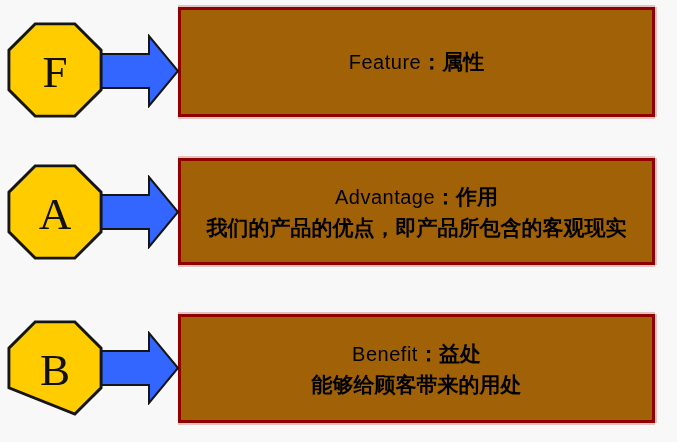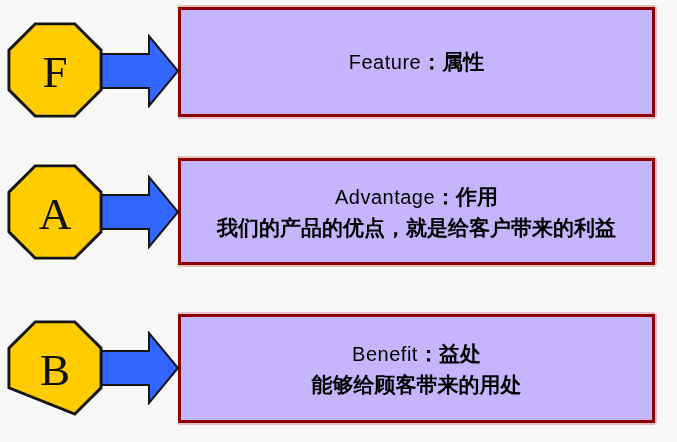--- a/index.html
+++ b/index.html
@@ -61,21 +61,21 @@
     stroke-linejoin: miter;
   }
 
   .box {
     position: absolute;
     left: 178px;
     top: 0;
     width: 477px;
     box-sizing: border-box;
     border: 3px solid #900000;
-    background: #c4b5fd;
+    background: #a16207;
     box-shadow: 2px 0 0 #e3c2c2, 0 2px 0 #e3c2c2, 0 -2px 0 #e3c2c2;
     display: flex;
     flex-direction: column;
     align-items: center;
     justify-content: center;
     z-index: 1;
   }
   .row1 .box { height: 110px; }
   .row2 .box { height: 107px; justify-content: center; }
   .row3 .box { height: 109px; align-items: center; }
@@ -125,21 +125,21 @@
       <polygon points="1,20 50,20 50,2 79,37 50,72 50,54 1,54" fill="#3366FF"></polygon>
     </svg>
     <svg class="octagon" viewBox="0 0 100 100">
       <polygon points="29.3,2 70.7,2 98,29.3 98,70.7 70.7,98 29.3,98 2,70.7 2,29.3" fill="#FFCC00"></polygon>
       <text x="50" y="68">A</text>
     </svg>
     <div class="box">
       <div class="box-title">
         <span class="en">Advantage</span><span class="zh">：作用</span>
       </div>
-      <div class="box-desc">我们的产品的优点，就是给客户带来的利益</div>
+      <div class="box-desc">我们的产品的优点，即产品所包含的客观现实</div>
     </div>
   </div>
 
   <div class="row row3">
     <svg class="arrow" viewBox="0 0 81 74">
       <polygon points="1,20 50,20 50,2 79,37 50,72 50,54 1,54" fill="#3366FF"></polygon>
     </svg>
     <svg class="octagon" viewBox="0 0 100 100">
       <polygon points="29.3,2 70.7,2 98,29.3 98,70.7 70.7,98 2,70.7 2,29.3" fill="#FFCC00"></polygon>
       <text x="50" y="68">B</text>

